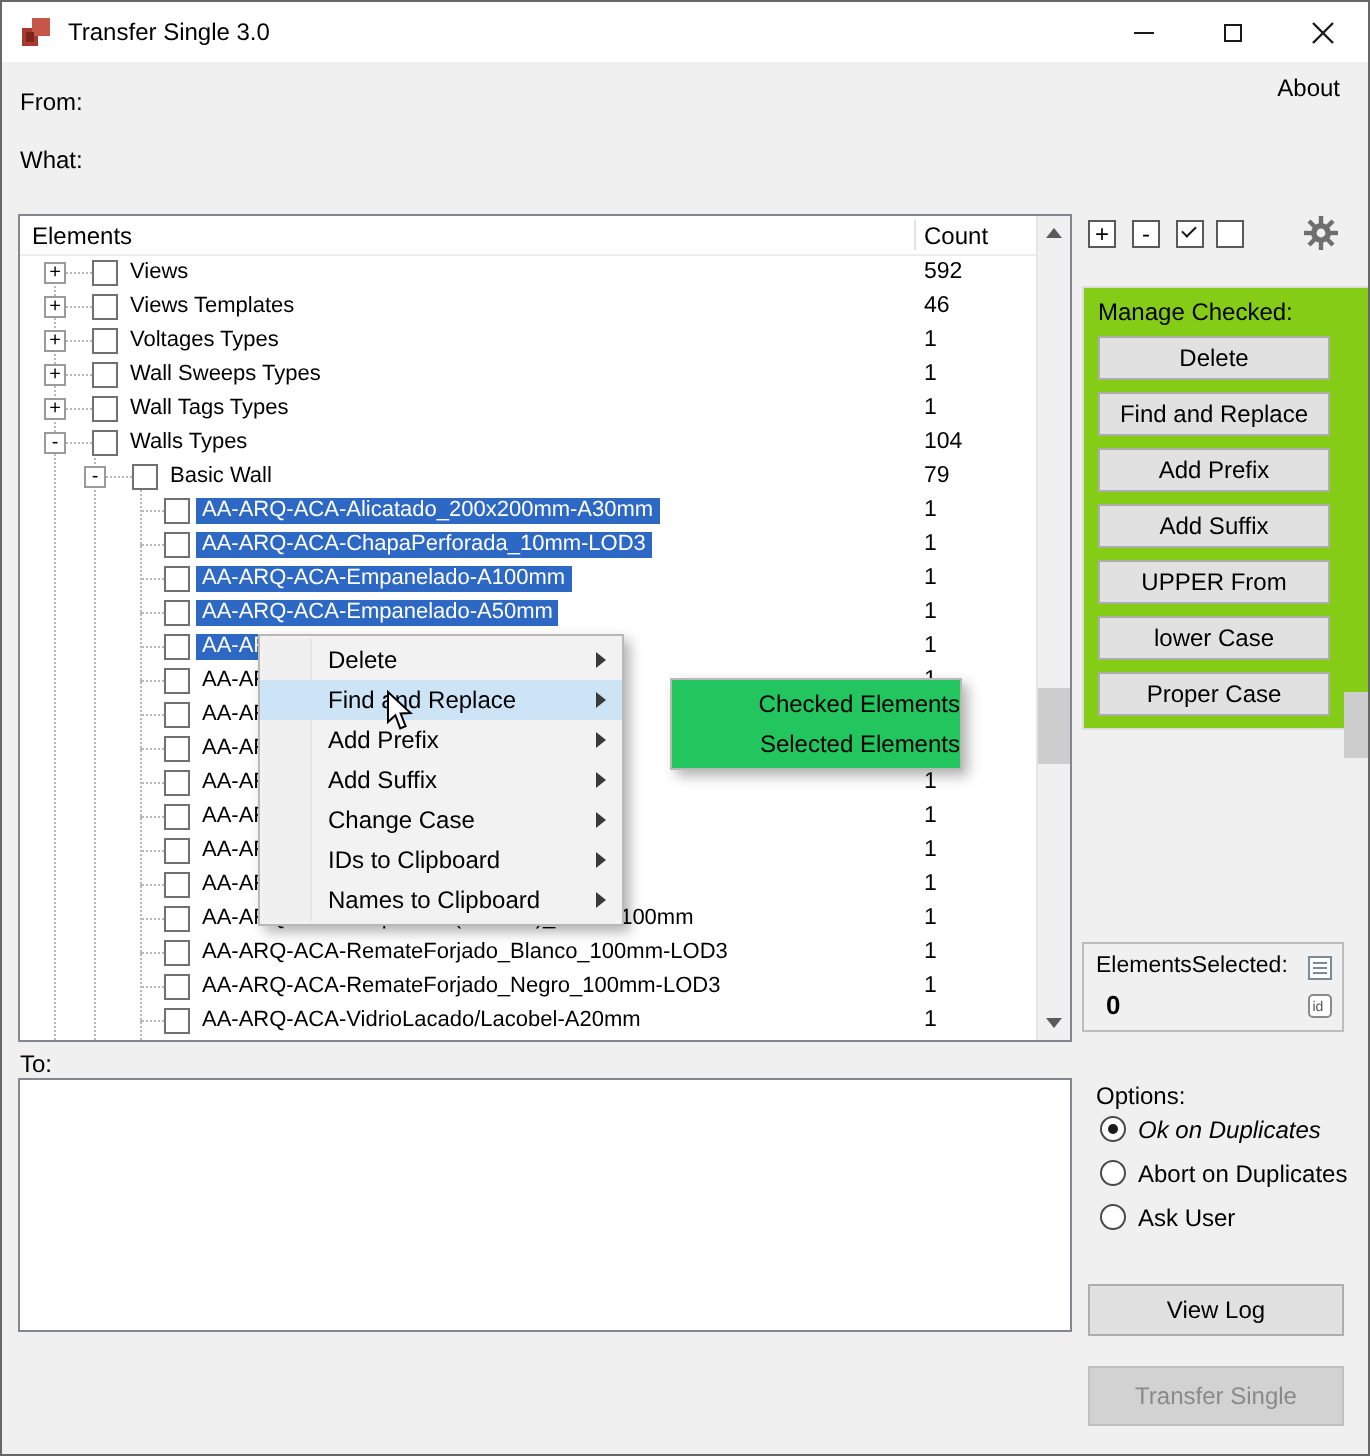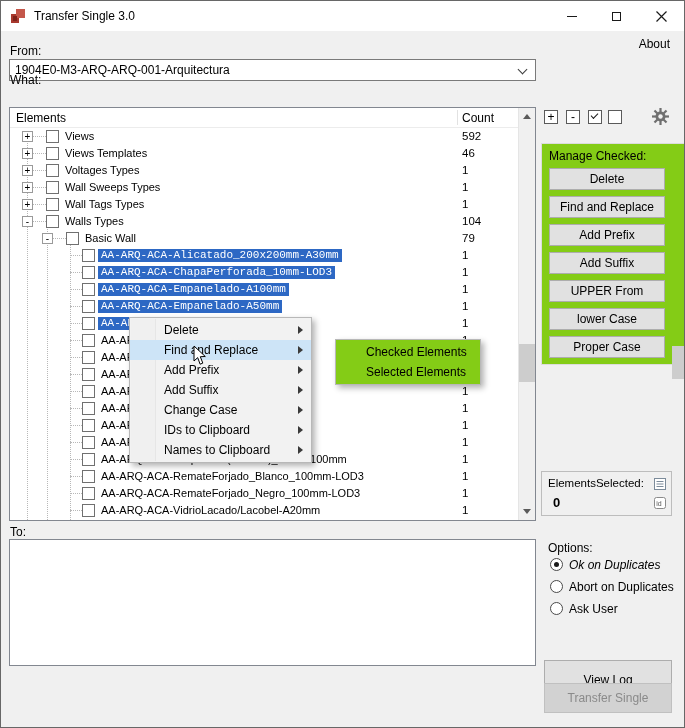--- a/index.html
+++ b/index.html
@@ -35,21 +35,21 @@
 #tree-body{position:absolute;left:0;top:20px;right:17px;bottom:0;overflow:hidden;}
 .vg{position:absolute;width:0;border-left:1px dotted #b8b8b8;}
 #vg1{left:17px;top:8px;height:384px;}
 #vg2{left:37px;top:98px;height:294px;}
 #vg3{left:60px;top:115px;height:277px;}
 .trow{position:relative;height:17px;}
 .trow .hstub{position:absolute;top:8px;border-top:1px dotted #b8b8b8;}
 .trow .glyph{position:absolute;top:3px;width:11px;height:11px;border:1px solid #9a9a9a;background:#fff;font-size:10px;line-height:9px;text-align:center;color:#000;}
 .trow .cb{position:absolute;top:2px;width:13px;height:13px;border:1px solid #707070;background:#fff;}
 .trow .lbl{position:absolute;top:2px;font-size:11px;line-height:13px;white-space:nowrap;padding:0 3px;}
-.trow.sel .lbl{background:var(--selection);color:#fff;font-family:Liberation Mono, monospace;}
+.trow.sel .lbl{background:var(--selection);color:#fff;}
 .trow .count{position:absolute;left:452px;top:2px;font-size:11.5px;line-height:13px;}
 .lvl1 .glyph{left:12px}.lvl1 .cb{left:36px}.lvl1 .lbl{left:52px}.lvl1 .hstub{left:23px;width:13px}
 .lvl2 .glyph{left:32px}.lvl2 .cb{left:56px}.lvl2 .lbl{left:72px}.lvl2 .hstub{left:43px;width:13px}
 .lvl3 .cb{left:72px}.lvl3 .lbl{left:88px}.lvl3 .hstub{left:60px;width:12px}
 .vscroll{position:absolute;top:0;right:0;bottom:0;width:17px;background:#f0f0f0;border-left:1px solid #e5e5e5;}
 .sb-btn{position:absolute;left:0;width:16px;height:17px;display:flex;align-items:center;justify-content:center;}
 .sb-up{top:0}.sb-down{bottom:0}
 .tri-up{width:0;height:0;border-left:4px solid transparent;border-right:4px solid transparent;border-bottom:5px solid #5a5a5a;}
 .tri-down{width:0;height:0;border-left:4px solid transparent;border-right:4px solid transparent;border-top:5px solid #5a5a5a;}
 .sb-thumb{position:absolute;left:0;top:236px;width:16px;height:38px;background:#cdcdcd;}
@@ -76,30 +76,30 @@
 
 .lbl-to{position:absolute;left:9px;top:524px;}
 .to-box{position:absolute;left:8px;top:538px;width:527px;height:127px;background:#fff;border:1px solid #828790;}
 
 
 .opt-label{position:absolute;left:547px;top:540px;}
 .radio{position:absolute;left:549px;display:flex;align-items:center;gap:6px;height:15px;}
 .rb{width:13px;height:13px;border:1px solid #4a4a4a;border-radius:50%;background:#fff;position:relative;flex:0 0 auto;}
 .rb.on::after{content:"";position:absolute;left:3px;top:3px;width:5px;height:5px;border-radius:50%;background:#1a1a1a;}
 .btn{position:absolute;background:var(--button-bg);border:1px solid var(--button-border);font-size:12px;cursor:default;}
-#btn-viewlog{left:543px;top:659px;width:128px;height:40px;}
+#btn-viewlog{left:543px;top:641px;width:128px;height:26px;}
 #btn-transfer{left:543px;top:682px;width:128px;height:30px;background:var(--disabled-bg);border-color:#c0c0c0;color:var(--disabled-text);}
 
 
 .cmenu{position:absolute;left:128px;top:316px;width:183px;background:#f2f2f2;border:1px solid #b8b8b8;box-shadow:3px 3px 6px rgba(0,0,0,.30);padding:2px 0;z-index:10;}
 .cmenu .gutter{position:absolute;left:1px;top:1px;bottom:1px;width:25px;background:#f0f0f0;border-right:1px solid #e6e6e6;}
 .mi{position:relative;height:20px;line-height:20px;padding-left:34px;font-size:12px;}
 .mi.hl{background:var(--menu-highlight);}
 .mi .arrow{position:absolute;right:8px;top:6px;width:0;height:0;border-top:4px solid transparent;border-bottom:4px solid transparent;border-left:5px solid #3a3a3a;}
-.smenu{position:absolute;left:334px;top:338px;width:146px;background:#84cc16;border:1px solid #b8b8b8;box-shadow:3px 3px 6px rgba(0,0,0,.30);padding:2px 0;z-index:11;}
+.smenu{position:absolute;left:334px;top:338px;width:146px;background:#22c55e;border:1px solid #b8b8b8;box-shadow:3px 3px 6px rgba(0,0,0,.30);padding:2px 0;z-index:11;text-align:right;}
 .si{height:20px;line-height:20px;padding-left:30px;font-size:12px;}
 
 
 .cursor{position:absolute;left:192px;top:344px;z-index:20;}
 </style>
 </head>
 <body>
 
 <div id="win">
 
@@ -123,24 +123,20 @@
         <svg width="11" height="11" viewBox="0 0 11 11">
             <path d="M0.5 0.5 L10.5 10.5 M10.5 0.5 L0.5 10.5" stroke="#1a1a1a" stroke-width="1.2"></path>
           </svg>
       </span>
     </div>
   </div>
 
   <span class="about">About</span>
 
   <span class="lbl-from">From:</span>
-  <div class="combo">
-    <span>1904E0-M3-ARQ-ARQ-001-Arquitectura</span>
-    <span class="combo-arrow"></span>
-  </div>
 
   <span class="lbl-what">What:</span>
 
   <div class="tree">
     <div class="tree-header">
       <span class="th-elements">Elements</span>
       <span class="th-sep1"></span>
       <span class="th-count">Count</span>
     </div>
     <div id="tree-body">

